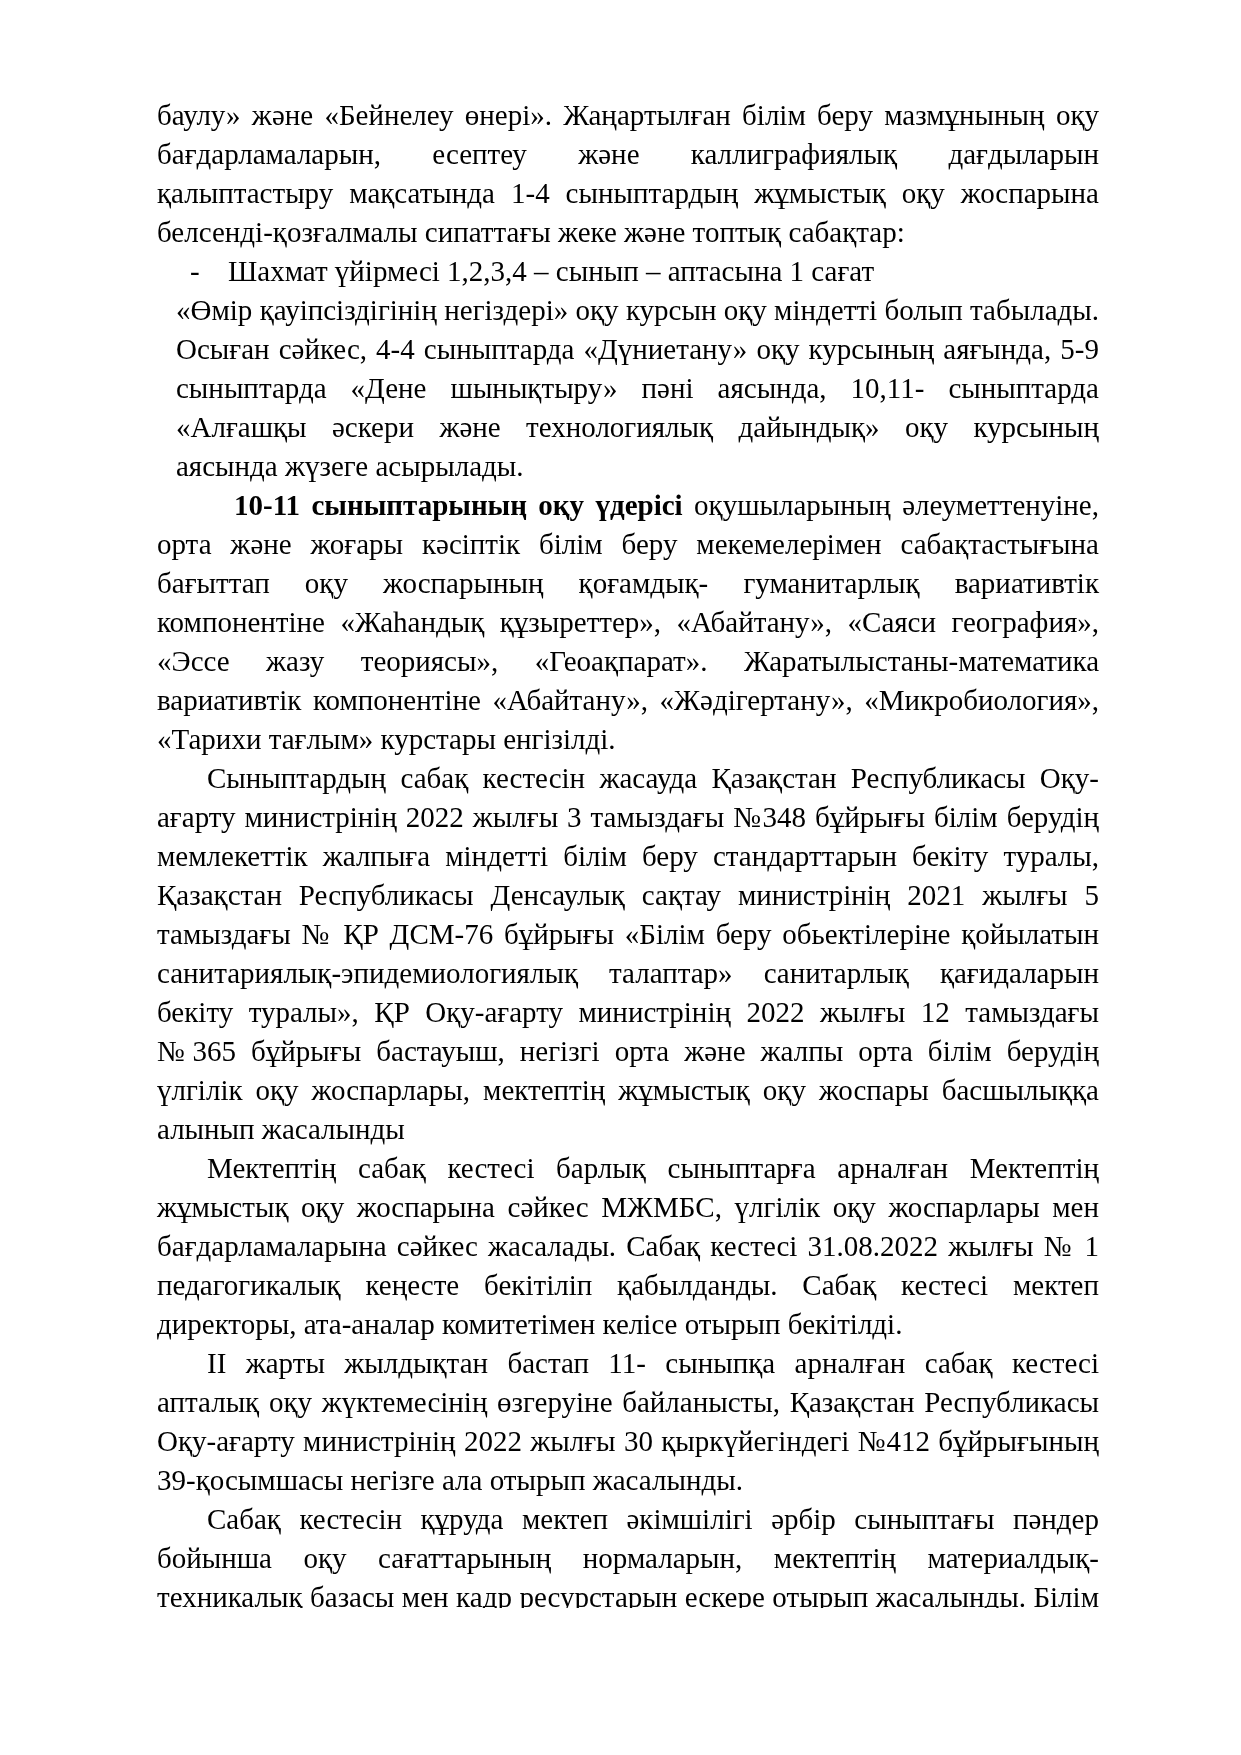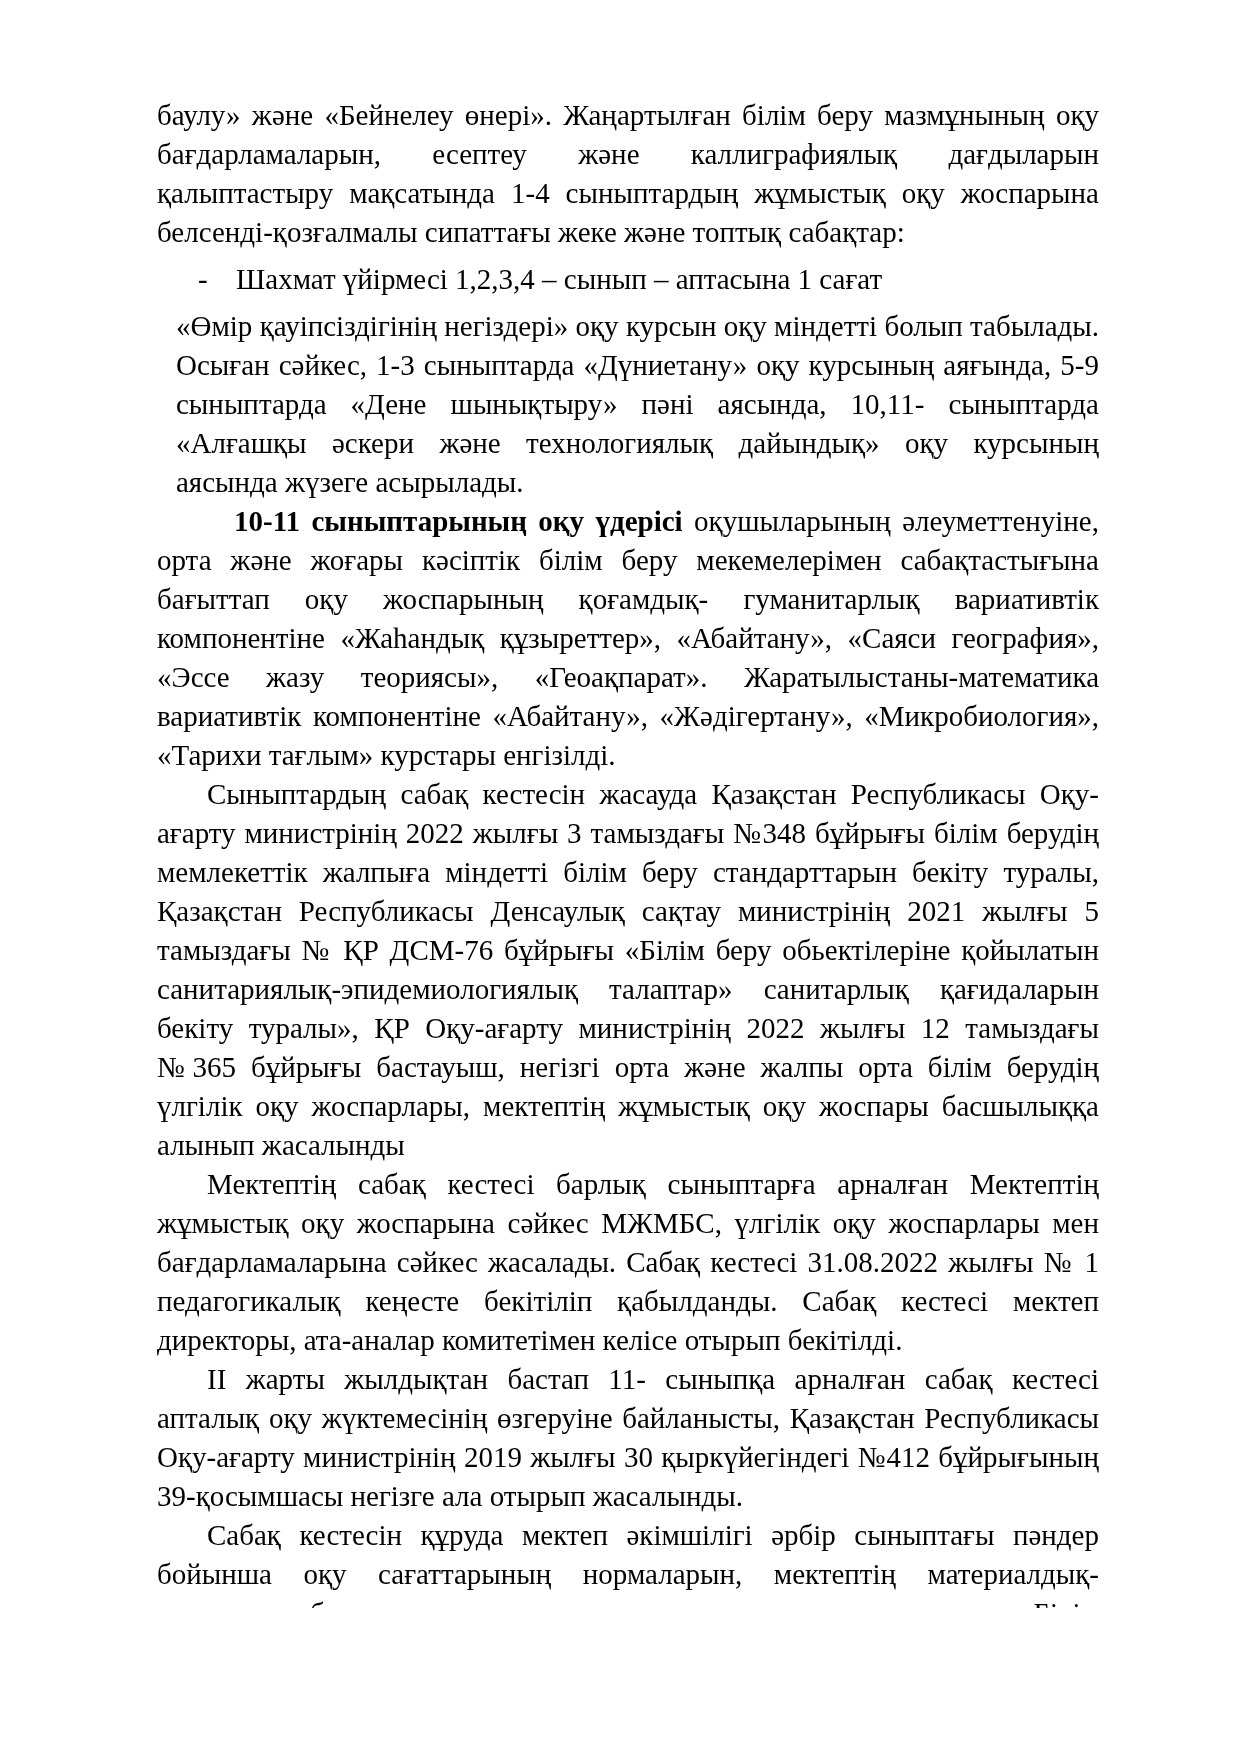--- a/index.html
+++ b/index.html
@@ -23,21 +23,21 @@
     margin: 0;
     text-align: justify;
   }
   .indent-first {
     text-indent: 50px;
   }
   .indent-block {
     padding-left: 19px;
   }
   .list-line {
-    margin: 8px;
+    margin: 0;
     padding-left: 33px;
     text-align: left;
   }
   .list-marker {
     display: inline-block;
     width: 38px;
   }
   .heading {
     margin: 0;
     font-size: 29px;
@@ -54,28 +54,28 @@
 <body>
 
 <div class="page">
 
   <p class="para">баулу» және «Бейнелеу өнері». Жаңартылған білім беру мазмұнының оқу бағдарламаларын, есептеу және каллиграфиялық дағдыларын қалыптастыру мақсатында 1-4 сыныптардың жұмыстық оқу жоспарына белсенді-қозғалмалы сипаттағы жеке және топтық сабақтар:</p>
 
   <p class="list-line">
     <span class="list-marker">-</span><span>Шахмат үйірмесі 1,2,3,4 – сынып – аптасына 1 сағат</span>
   </p>
 
-  <p class="para indent-block">«Өмір қауіпсіздігінің негіздері» оқу курсын оқу міндетті болып табылады. Осыған сәйкес, 1-3 сыныптарда «Дүниетану» оқу курсының аяғында, 5-9 сыныптарда «Дене шынықтыру» пәні аясында,  10,11- сыныптарда «Алғашқы әскери және технологиялық дайындық» оқу курсының аясында жүзеге асырылады.</p>
+  <p class="para indent-block">«Өмір қауіпсіздігінің негіздері» оқу курсын оқу міндетті болып табылады. Осыған сәйкес, 4-4 сыныптарда «Дүниетану» оқу курсының аяғында, 5-9 сыныптарда «Дене шынықтыру» пәні аясында,  10,11- сыныптарда «Алғашқы әскери және технологиялық дайындық» оқу курсының аясында жүзеге асырылады.</p>
 
   <p class="para indent-first">
     <span class="bold-lead">10-11 сыныптарының оқу үдерісі</span><span> оқушыларының әлеуметтенуіне, орта және жоғары кәсіптік білім беру мекемелерімен сабақтастығына бағыттап оқу жоспарының қоғамдық- гуманитарлық вариативтік компонентіне «Жаһандық құзыреттер», «Абайтану», «Саяси география», «Эссе жазу теориясы», «Геоақпарат». Жаратылыстаны-математика вариативтік компонентіне «Абайтану», «Жәдігертану», «Микробиология», «Тарихи тағлым» курстары енгізілді.</span>
   </p>
 
 
   <p class="para indent-first">Сыныптардың сабақ кестесін жасауда Қазақстан Республикасы Оқу-ағарту министрінің 2022 жылғы 3 тамыздағы  №348 бұйрығы білім берудің мемлекеттік жалпыға міндетті білім беру стандарттарын бекіту туралы, Қазақстан Республикасы  Денсаулық сақтау министрінің 2021 жылғы 5 тамыздағы № ҚР ДСМ-76 бұйрығы «Білім беру обьектілеріне қойылатын санитариялық-эпидемиологиялық талаптар» санитарлық қағидаларын бекіту туралы»,  ҚР Оқу-ағарту министрінің 2022 жылғы 12 тамыздағы  №365 бұйрығы бастауыш, негізгі орта және жалпы орта білім берудің үлгілік оқу жоспарлары,  мектептің жұмыстық оқу жоспары басшылыққа алынып жасалынды</p>
 
   <p class="para indent-first">Мектептің сабақ кестесі барлық сыныптарға арналған Мектептің жұмыстық оқу жоспарына сәйкес МЖМБС, үлгілік оқу жоспарлары мен бағдарламаларына  сәйкес жасалады.  Сабақ кестесі  31.08.2022 жылғы № 1 педагогикалық кеңесте бекітіліп қабылданды. Сабақ кестесі мектеп директоры, ата-аналар комитетімен келісе отырып бекітілді.</p>
 
-  <p class="para indent-first">II жарты жылдықтан бастап  11- сыныпқа арналған сабақ кестесі апталық оқу жүктемесінің өзгеруіне байланысты, Қазақстан Республикасы Оқу-ағарту министрінің 2019 жылғы 30 қыркүйегіндегі №412 бұйрығының 39-қосымшасы негізге ала отырып жасалынды.</p>
+  <p class="para indent-first">II жарты жылдықтан бастап  11- сыныпқа арналған сабақ кестесі апталық оқу жүктемесінің өзгеруіне байланысты, Қазақстан Республикасы Оқу-ағарту министрінің 2022 жылғы 30 қыркүйегіндегі №412 бұйрығының 39-қосымшасы негізге ала отырып жасалынды.</p>
 
   <p class="para indent-first">Сабақ кестесін құруда мектеп әкімшілігі әрбір сыныптағы пәндер бойынша оқу сағаттарының нормаларын, мектептің материалдық-техникалық базасы мен кадр ресурстарын ескере отырып жасалынды. Білім алушылардың бір күндік және апта ішіндегі ой еңбегінің жұмысқа</p>
 
 </div>
 
 </body></html>

